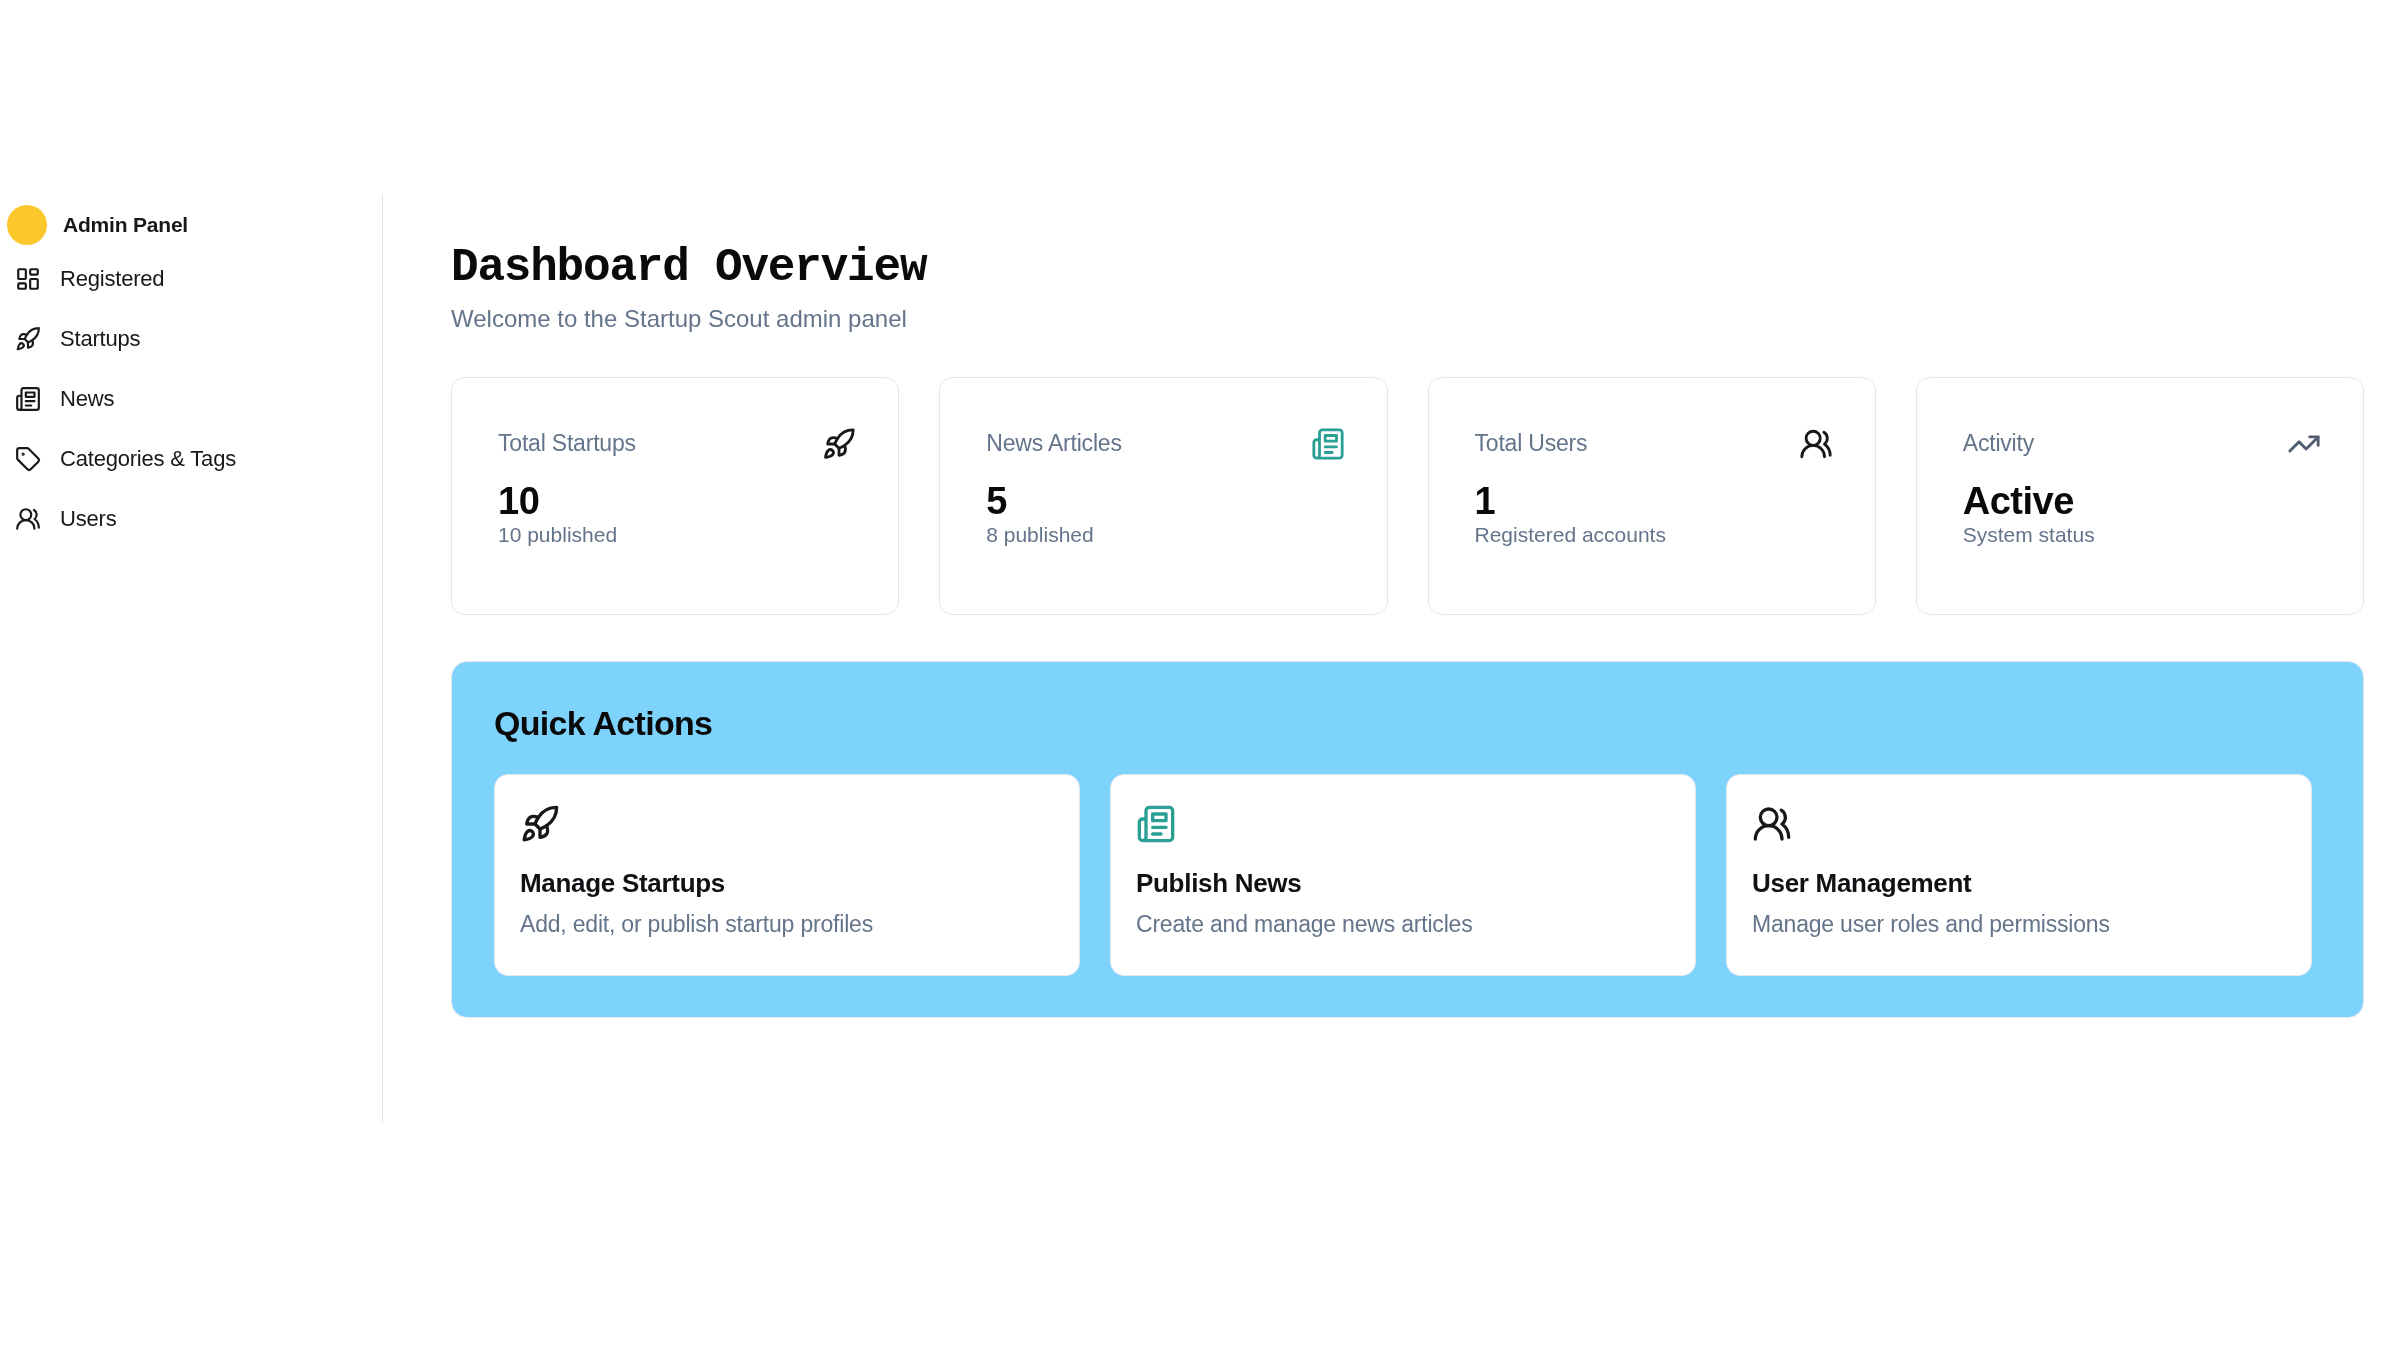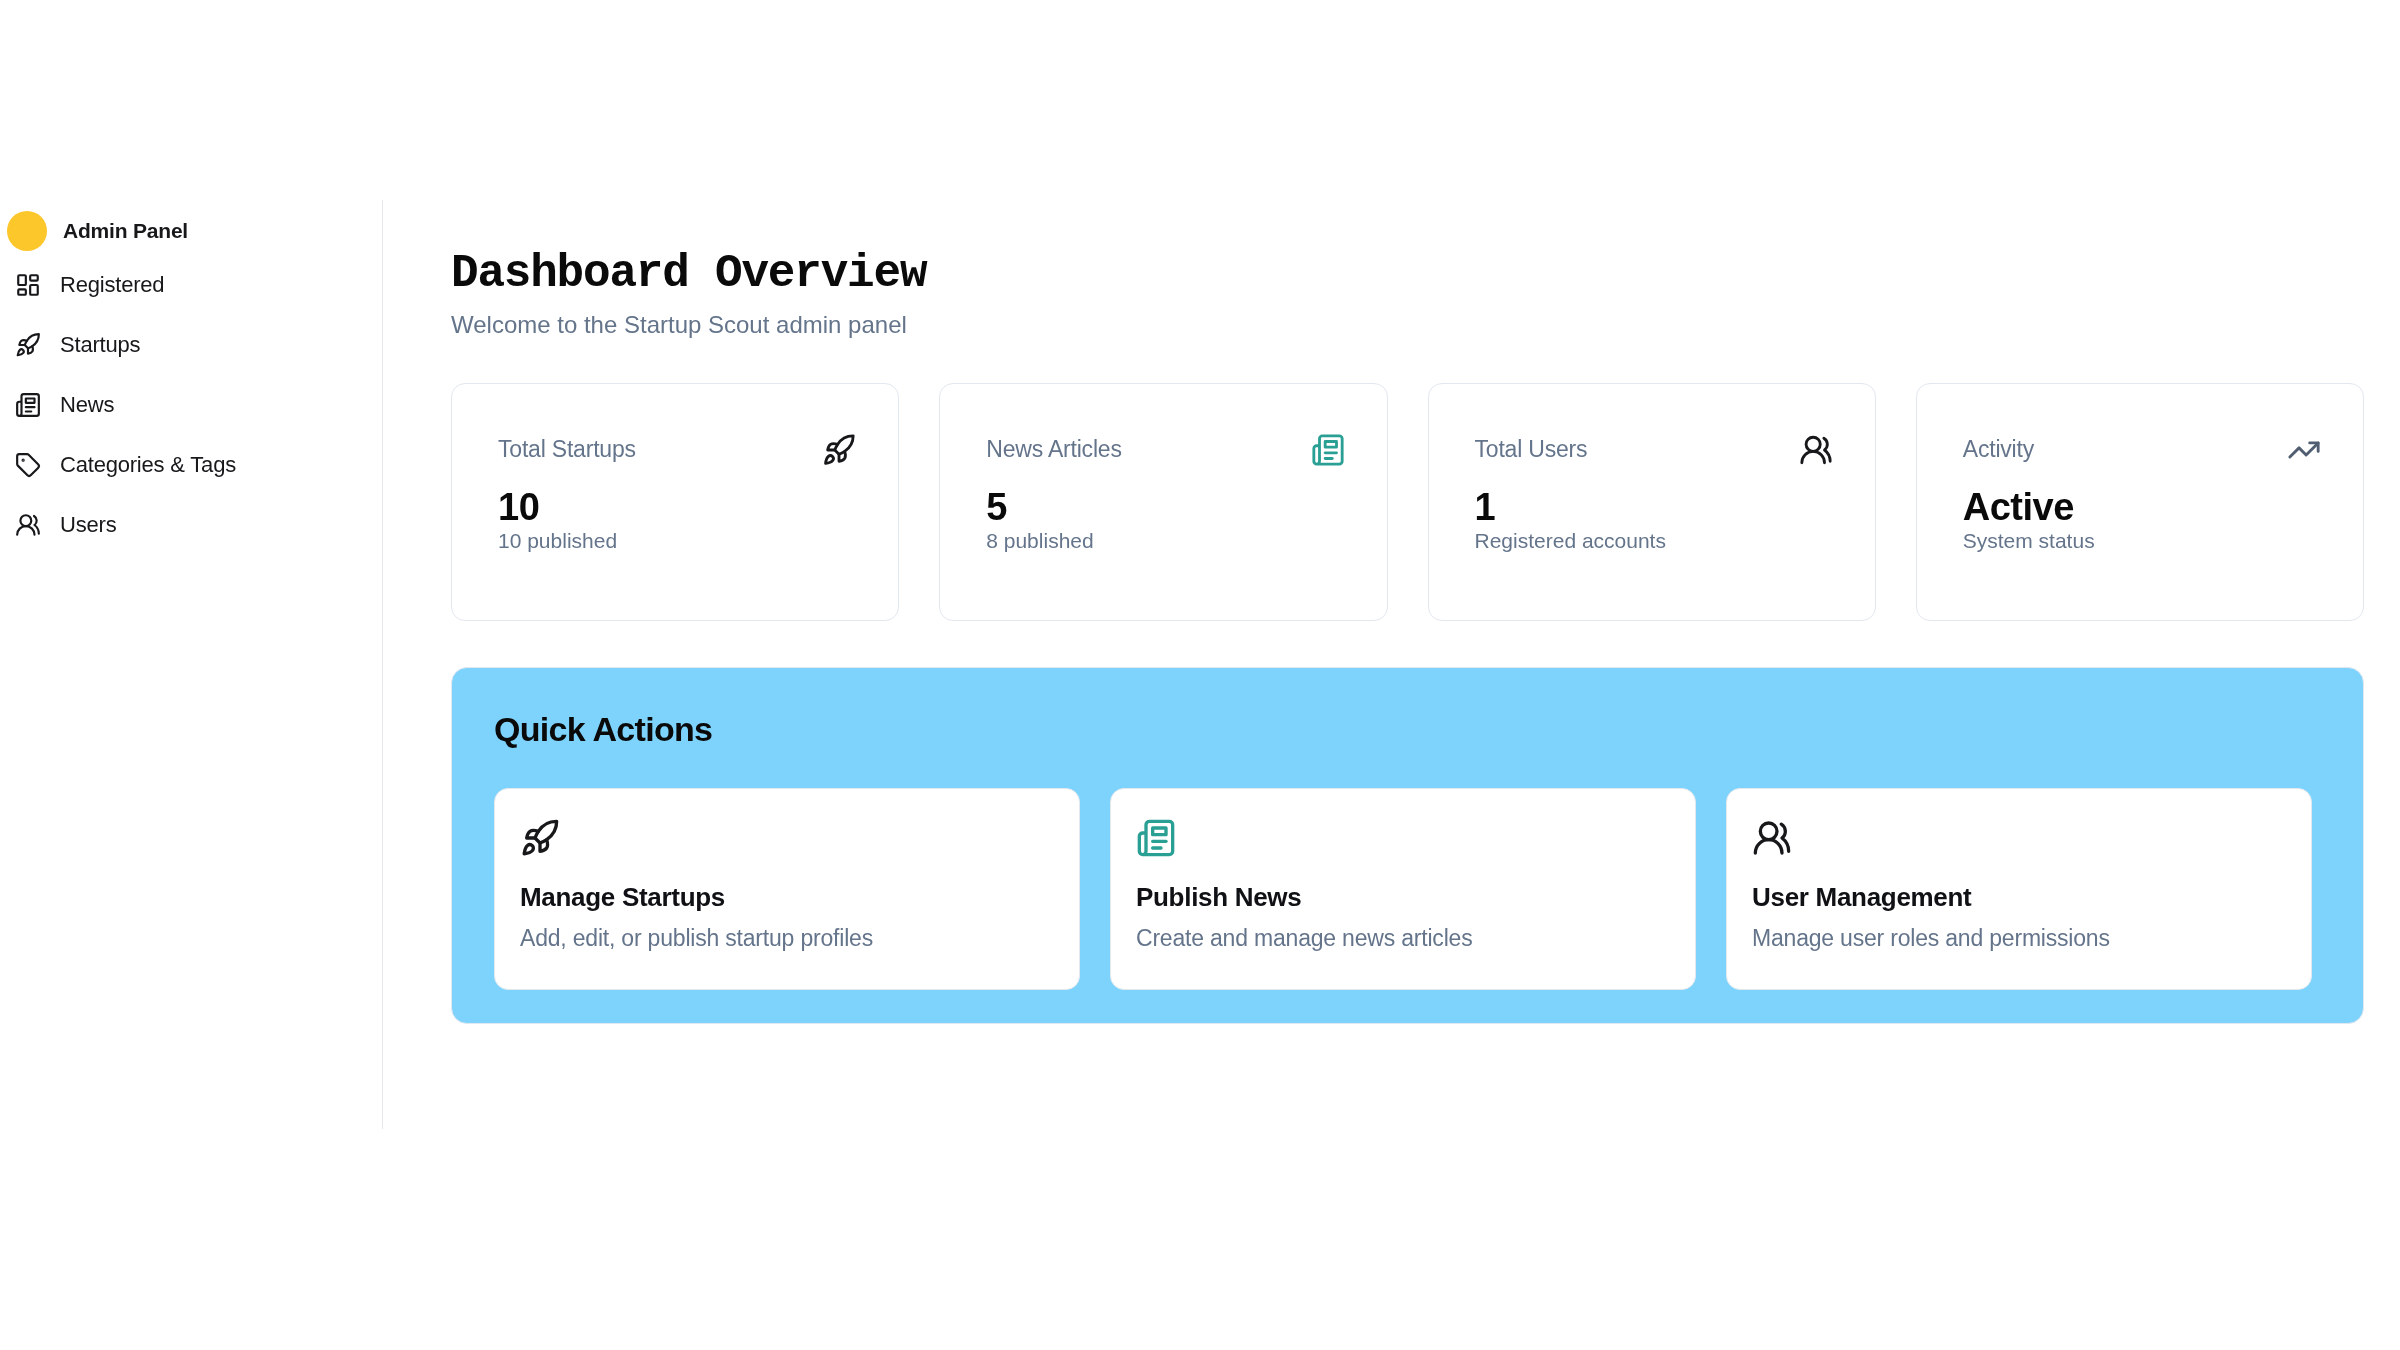--- a/index.html
+++ b/index.html
@@ -1,19 +1,19 @@
 <!DOCTYPE html>
 <html><head>
 <meta charset="utf-8">
 <style>
   * { margin:0; padding:0; box-sizing:border-box; }
   html,body { width:2400px; height:1350px; background:#ffffff;
     font-family:"Liberation Sans", sans-serif; color:#18181b; overflow:hidden; }
 
-  .app { position:absolute; top:200px; left:0; width:2400px; height:929px; display:flex; }
+  .app { position:absolute; top:194px; left:0; width:2400px; height:929px; display:flex; }
 
   
   .sidebar { width:383px; flex:0 0 383px; border-right:1px solid #e5e7eb; padding:11px 16px 0 7px; }
   .brand { display:flex; align-items:center; gap:16px; height:40px; }
   .brand-logo { width:40px; height:40px; border-radius:50%; }
   .brand-name { font-size:21px; font-weight:700; letter-spacing:-0.2px; color:#18181b; }
   .nav { margin-top:12px; display:flex; flex-direction:column; gap:16px; }
   .nav-item { display:flex; align-items:center; gap:19px; height:44px; padding-left:8px;
     border-radius:10px; cursor:pointer; }
   .nav-icon { display:flex; }
@@ -40,21 +40,21 @@
   .stat-label { font-size:23px; font-weight:500; color:#64748b; letter-spacing:-0.2px; }
   .stat-icon { display:flex; }
   .stat-icon svg { width:34px; height:34px; }
   .stat-value { margin-top:19px; font-size:38px; font-weight:700; color:#0a0a0a; letter-spacing:-0.5px; }
   .stat-sub { font-size:21px; color:#64748b; }
 
   
   .panel { margin-top:46px; height:357px; border:1px solid #e2e8f0; border-radius:16px;
     padding:42px 51px 0 42px; background:#7dd3fc; }
   .panel-title { font-size:34px; font-weight:700; letter-spacing:-0.7px; color:#0a0a0a; }
-  .actions { display:grid; grid-template-columns:repeat(3,1fr); gap:30px; margin-top:39px; }
+  .actions { display:grid; grid-template-columns:repeat(3,1fr); gap:30px; margin-top:31px; }
   .action-card { height:202px; border:1px solid #e2e8f0; border-radius:14px;
     padding:29px 32px 0 25px; background:#fff; cursor:pointer; }
   .action-icon { display:flex; }
   .action-icon svg { width:40px; height:40px; }
   .action-title { margin-top:24px; font-size:26px; font-weight:700; letter-spacing:-0.3px; color:#0f1115; }
   .action-desc { margin-top:12px; font-size:23px; color:#64748b; letter-spacing:-0.2px; }
 
   svg { fill:none; stroke:currentColor; stroke-width:2; stroke-linecap:round; stroke-linejoin:round; }
 </style>
 </head>

